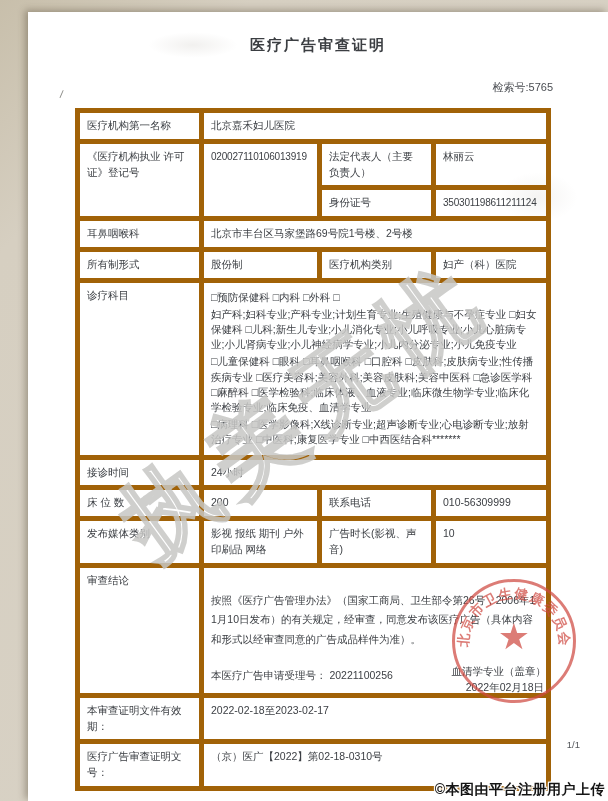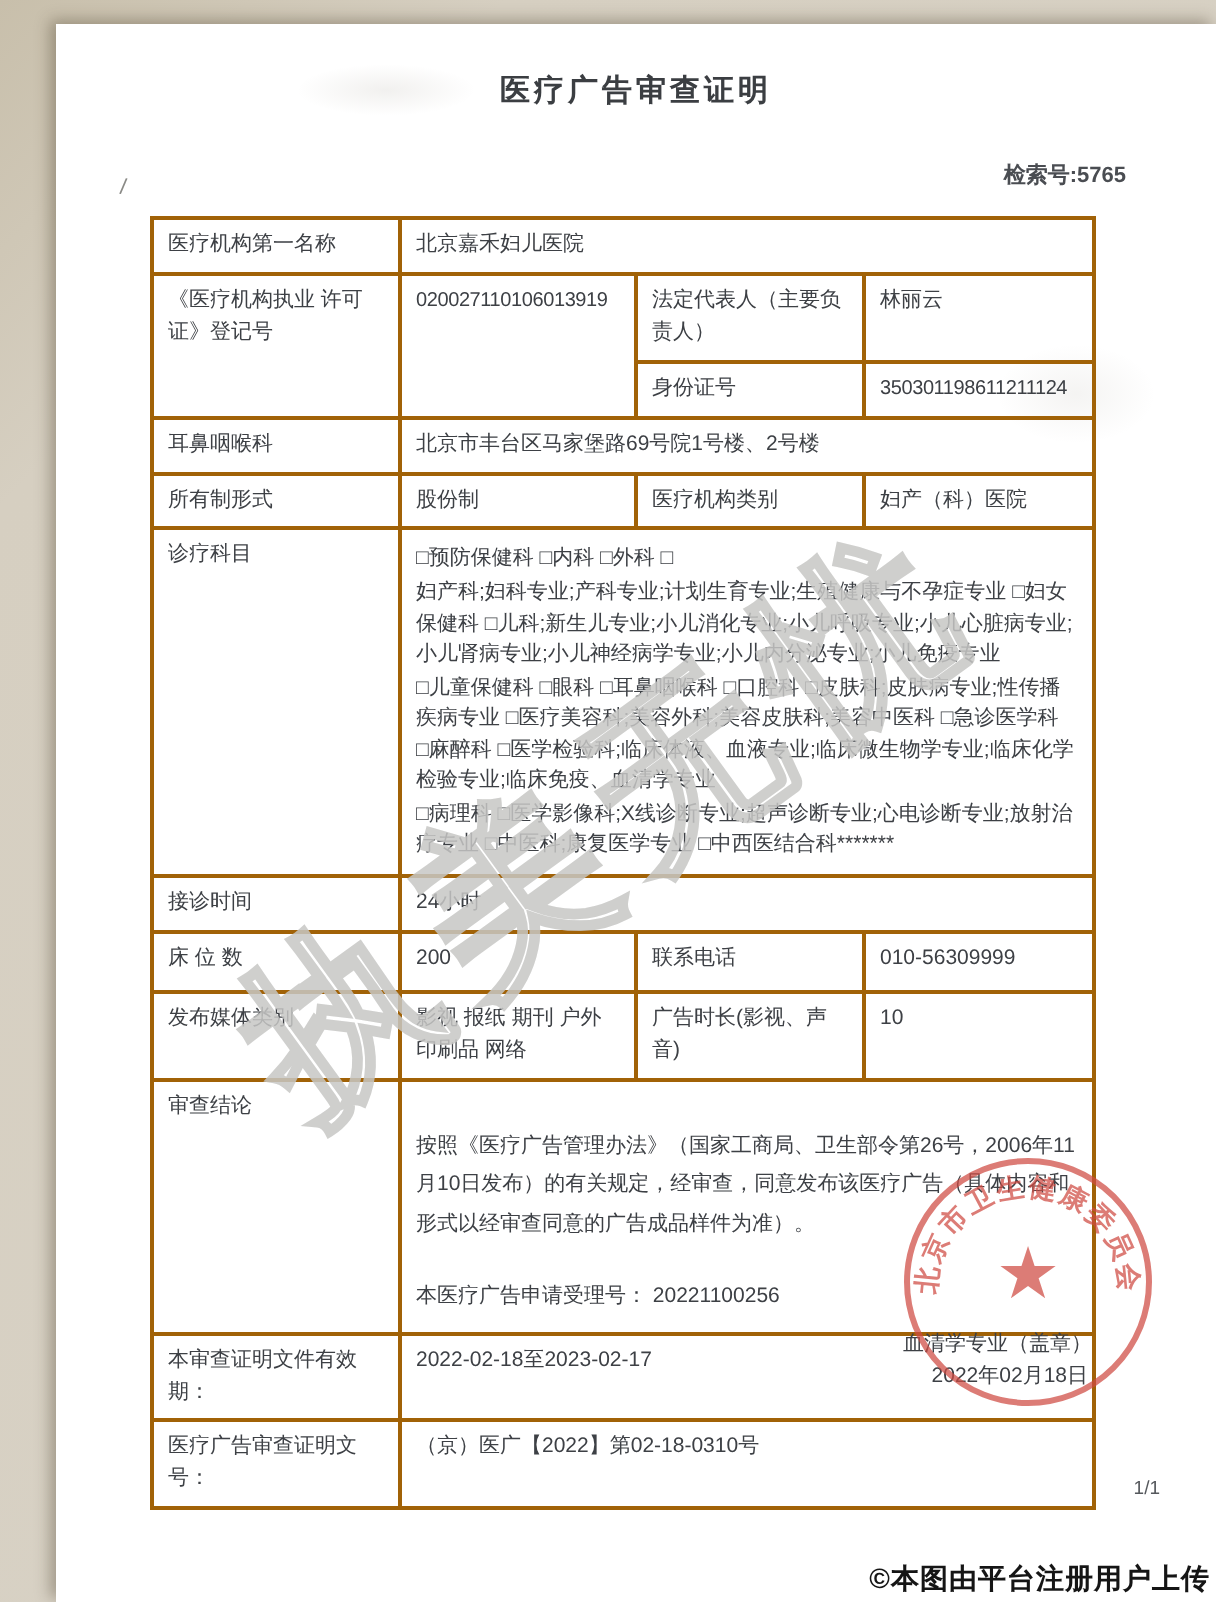--- a/index.html
+++ b/index.html
@@ -19,32 +19,32 @@
   
   .smudge{position:absolute;border-radius:50%;pointer-events:none;}
   .smudge.s1{left:120px;top:20px;width:90px;height:26px;background:radial-gradient(ellipse at center,rgba(120,110,95,.10),transparent 70%);}
   .smudge.s2{left:470px;top:160px;width:80px;height:50px;background:radial-gradient(ellipse at center,rgba(120,110,95,.08),transparent 70%);}
 
   .title{
     position:absolute;left:0;top:24px;width:100%;text-align:center;
     font-size:15px;font-weight:bold;color:#3b3e42;letter-spacing:2px;
   }
   .index-no{
-    position:absolute;top:68px;right:45px;
-    font-size:11px;color:#4a4d52;font-weight:bold;
+    position:absolute;top:68px;right:55px;
+    font-size:11px;color:#4a4d52;
   }
   .stray-mark{position:absolute;left:32px;top:76px;font-size:11px;color:#8a8a86;transform:rotate(8deg);}
 
   table.cert{
     position:absolute;left:47px;top:96px;width:471px;
     border-collapse:collapse;table-layout:fixed;
     font-size:10.5px;color:#3d4045;line-height:1.5;
   }
   table.cert td{
-    border:2px solid #a16207;
+    border:5px solid #a16207;
     padding:5px 8px 5px 7px;
     vertical-align:top;
     word-break:break-all;
   }
   td.lbl{padding-right:2px;}
   .nowrap{white-space:nowrap;font-size:10px;letter-spacing:-.2px;padding-left:5px;padding-right:2px;}
   tr.h28{height:28px;} tr.h32{height:32px;} tr.h27{height:27px;}
   tr.h26{height:26px;} tr.h30{height:30px;} tr.h40{height:40px;}
   .dept p{margin:2px 0;line-height:1.45;}
   .concl p{margin:18px 0 4px;line-height:1.85;}

